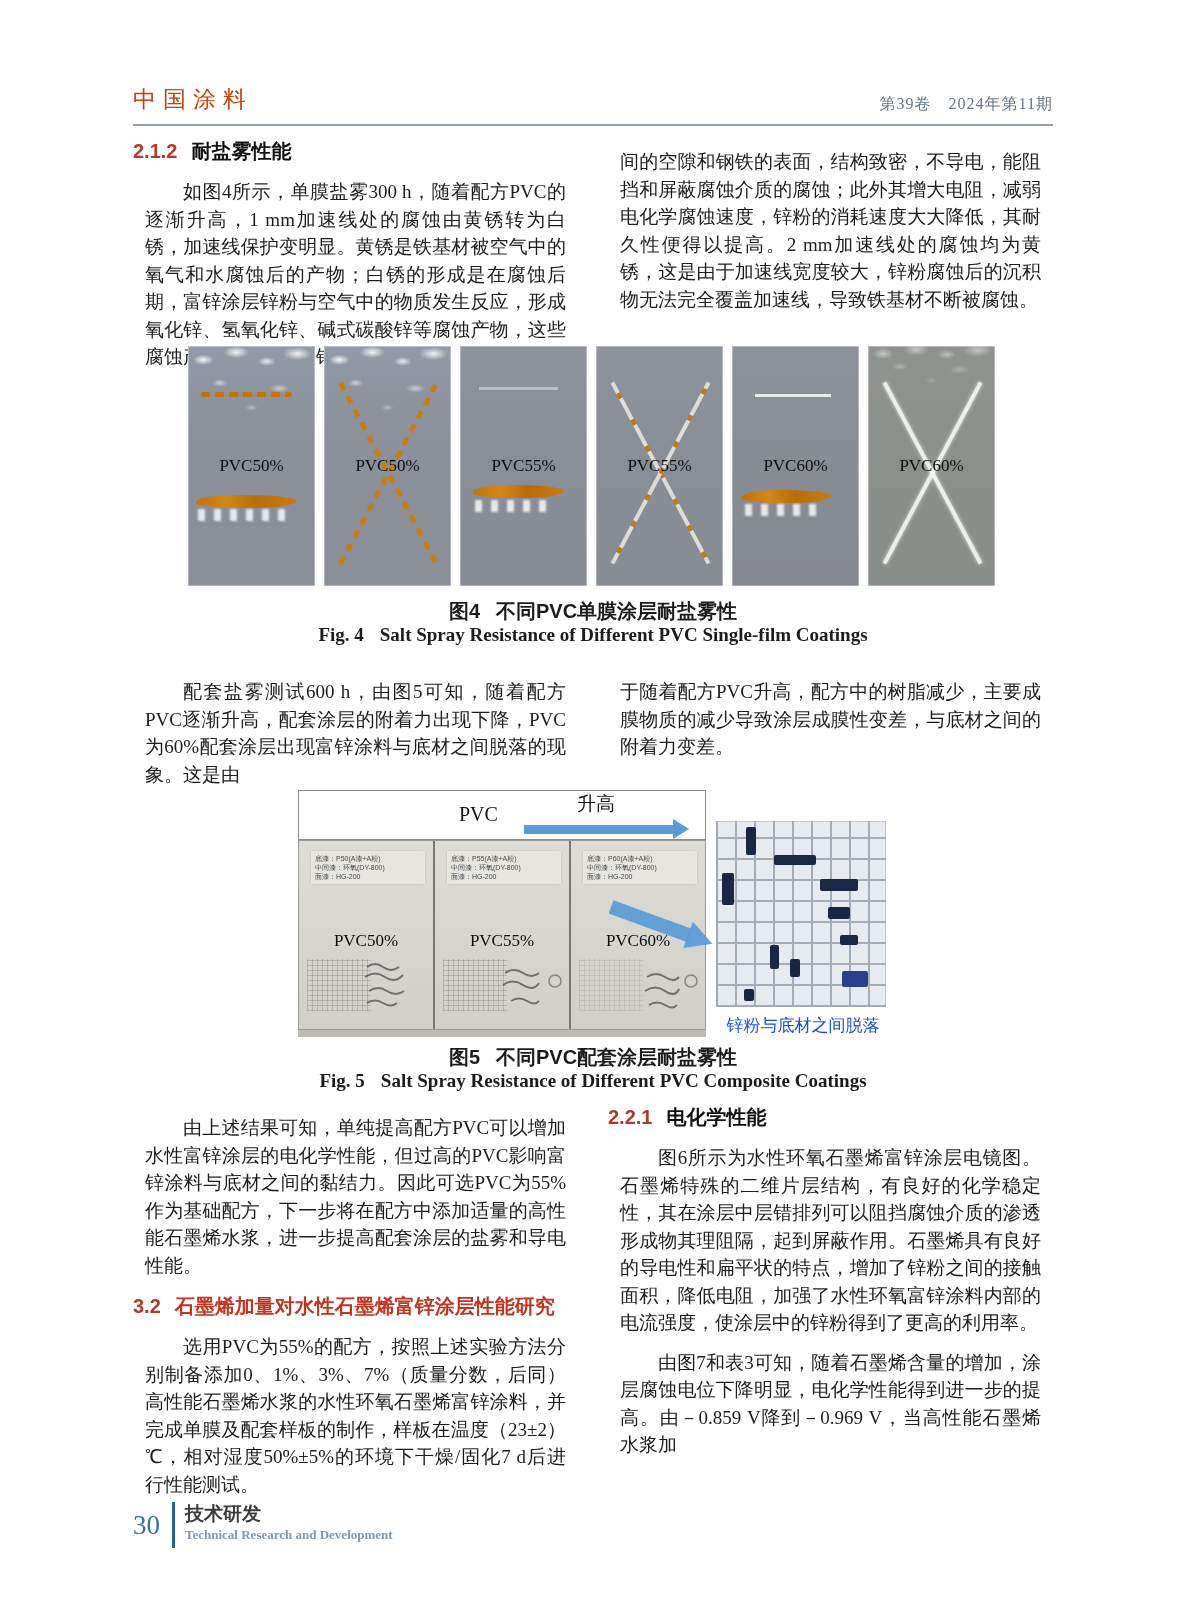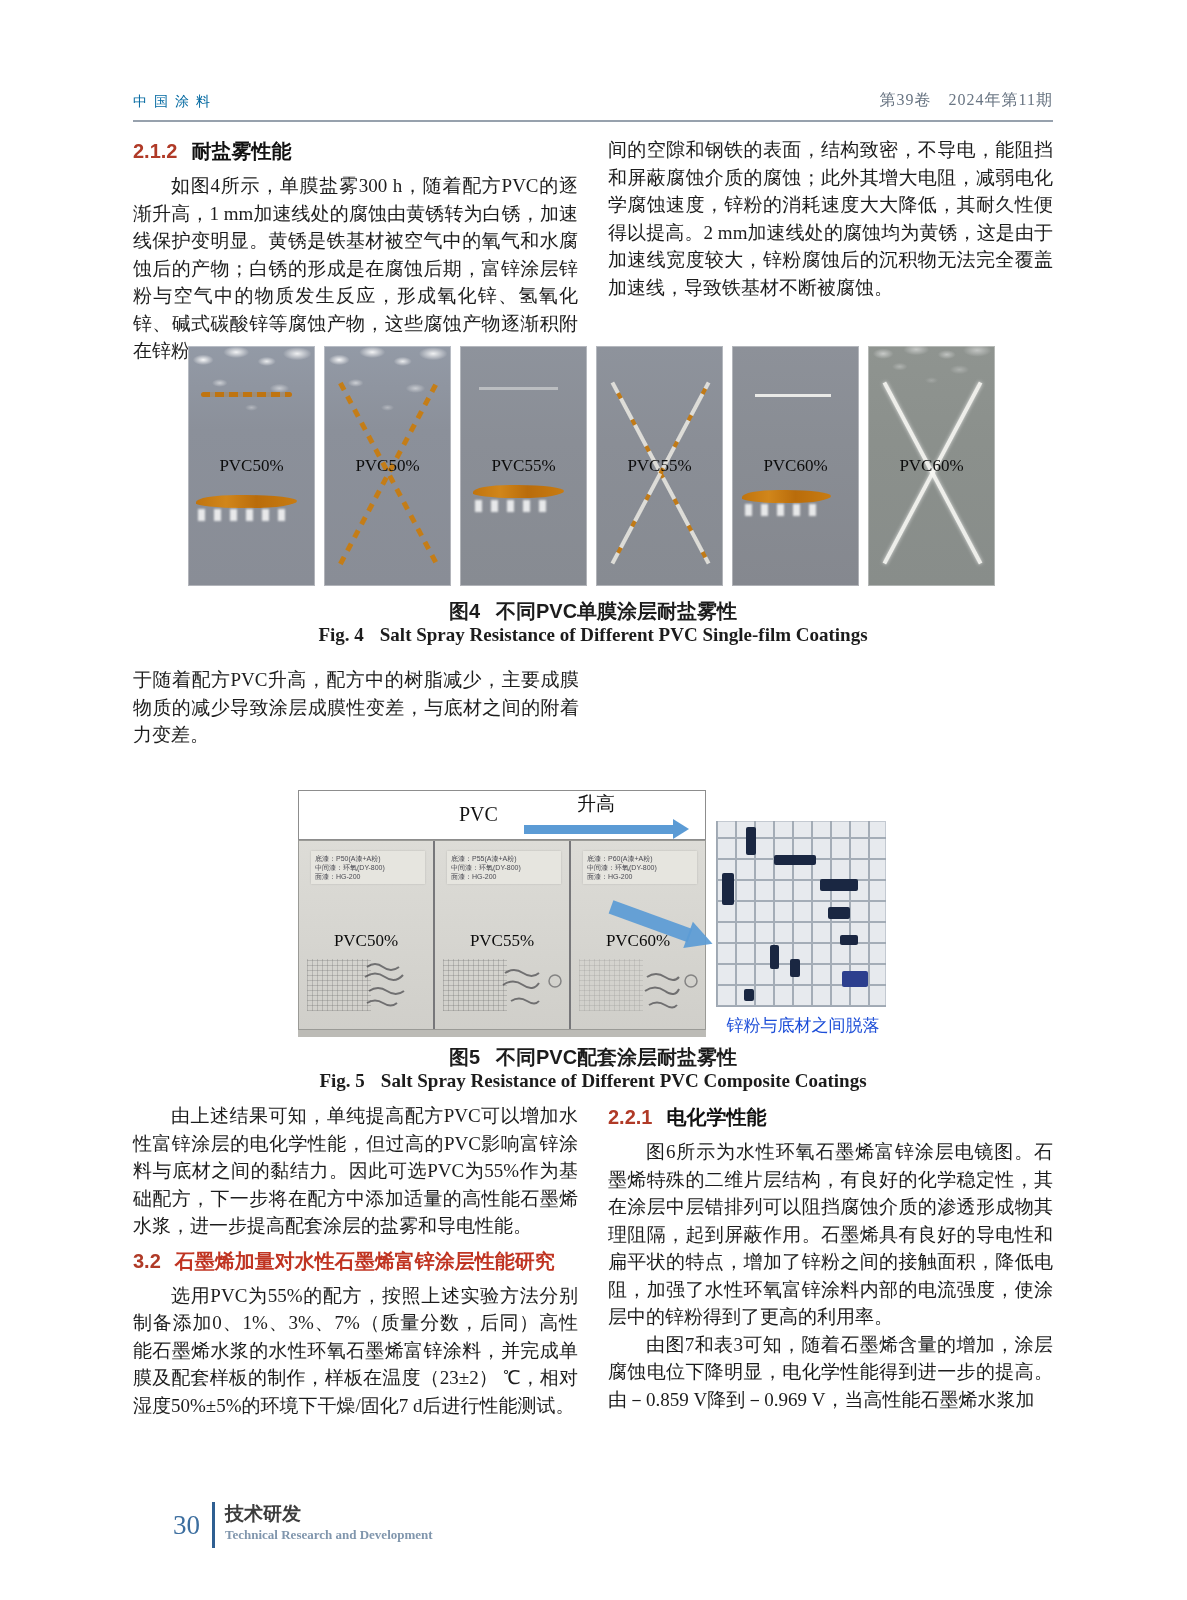--- a/index.html
+++ b/index.html
@@ -1,27 +1,27 @@
 <!DOCTYPE html>
 <html><head>
 <meta charset="utf-8">
 <style>
   html,body{margin:0;padding:0;background:#ffffff;}
   .page{position:relative;width:1187px;height:1600px;background:#fff;overflow:hidden;
         font-family:"Liberation Serif", serif;color:#1c1c1c;}
   
   .hdr{position:absolute;left:133px;top:84px;width:920px;display:flex;justify-content:space-between;
        align-items:flex-end;padding-bottom:9px;border-bottom:2px solid #97a1ad;}
-  .hdr .journal{font-size:14px;color:#0369a1;letter-spacing:7px;margin-top:9px;}
+  .hdr .journal{font-size:23px;color:#c2410c;letter-spacing:7px;}
   .hdr .issue{font-size:16px;color:#697583;letter-spacing:1px;}
   
   .cols{position:absolute;left:133px;width:920px;display:flex;gap:30px;}
   .col{width:446px;}
   .row1{top:136px;} .row2{top:666px;} .row3{top:1102px;}
-  p.body{margin:0;font-size:19px;line-height:27.5px;text-align:justify;}
+  p.body{margin:12px;font-size:19px;line-height:27.5px;text-align:justify;}
   p.indent{text-indent:2em;}
   .schead{font-family:"Liberation Sans", sans-serif;font-size:20px;font-weight:700;
           margin:0 0 6px 0;line-height:30px;}
   .schead .num{color:#b03a27;margin-right:14px;font-weight:700;}
   .schead .ttl{color:#111;}
   .schead.allred .ttl{color:#c03422;}
   
   .fig4{position:absolute;left:188px;top:346px;width:815px;height:240px;display:flex;gap:9px;}
   .p4{position:relative;width:127px;height:240px;overflow:hidden;
       background:linear-gradient(180deg,#939aa6 0%,#8b909a 35%,#898d96 100%);
@@ -99,21 +99,21 @@
   .flake.blue{background:#2c3f8e;}
   .detail-label{position:absolute;left:400px;top:224px;width:210px;text-align:center;
       font-size:17px;color:#1d4ed8;}
   
   .bigarrow{position:absolute;left:600px;top:897px;width:112px;height:60px;pointer-events:none;}
   .bigarrow .inner{position:absolute;left:8px;top:18px;width:100px;height:18px;transform:rotate(200deg);}
   .bigarrow .shaft{position:absolute;left:16px;top:2px;width:84px;height:14px;background:#5b9bd5;opacity:.92;}
   .bigarrow .head{position:absolute;left:-8px;top:-5px;border-right:26px solid #5b9bd5;
       border-top:14px solid transparent;border-bottom:14px solid transparent;opacity:.92;}
   
-  .footer{position:absolute;left:133px;top:1502px;display:flex;align-items:flex-start;margin-left:40px;}
+  .footer{position:absolute;left:133px;top:1502px;display:flex;align-items:flex-start;}
   .pageno{font-size:27px;color:#3c6e9f;margin-top:8px;}
   .fbar{width:3px;height:46px;background:#2f5f92;margin:0 10px 0 12px;}
   .fdept .zh{font-family:"Liberation Sans",sans-serif;font-size:19px;font-weight:700;color:#3c3c3c;line-height:24px;}
   .fdept .en{font-size:13px;font-weight:700;color:#8096ad;line-height:18px;}
 </style>
 </head>
 <body>
 
 <div class="page">
 
@@ -174,20 +174,23 @@
   </div>
 
   <p class="cap capzh cap4zh">
     <span>图4</span><span class="gap"></span><span>不同PVC单膜涂层耐盐雾性</span>
   </p>
   <p class="cap capen cap4en">
     <span>Fig. 4</span><span class="gap"></span><span>Salt Spray Resistance of Different PVC Single-film Coatings</span>
   </p>
 
   <div class="cols row2">
+    <div class="col">
+      <p class="body indent">配套盐雾测试600 h，由图5可知，随着配方PVC逐渐升高，配套涂层的附着力出现下降，PVC为60%配套涂层出现富锌涂料与底材之间脱落的现象。这是由</p>
+    </div>
     <div class="col">
       <p class="body">于随着配方PVC升高，配方中的树脂减少，主要成膜物质的减少导致涂层成膜性变差，与底材之间的附着力变差。</p>
     </div>
   </div>
 
   <div class="fig5">
     <div class="f5banner">
       <span class="pvc">PVC</span>
       <span class="rise">升高</span>
       <div class="f5arrow"></div>

